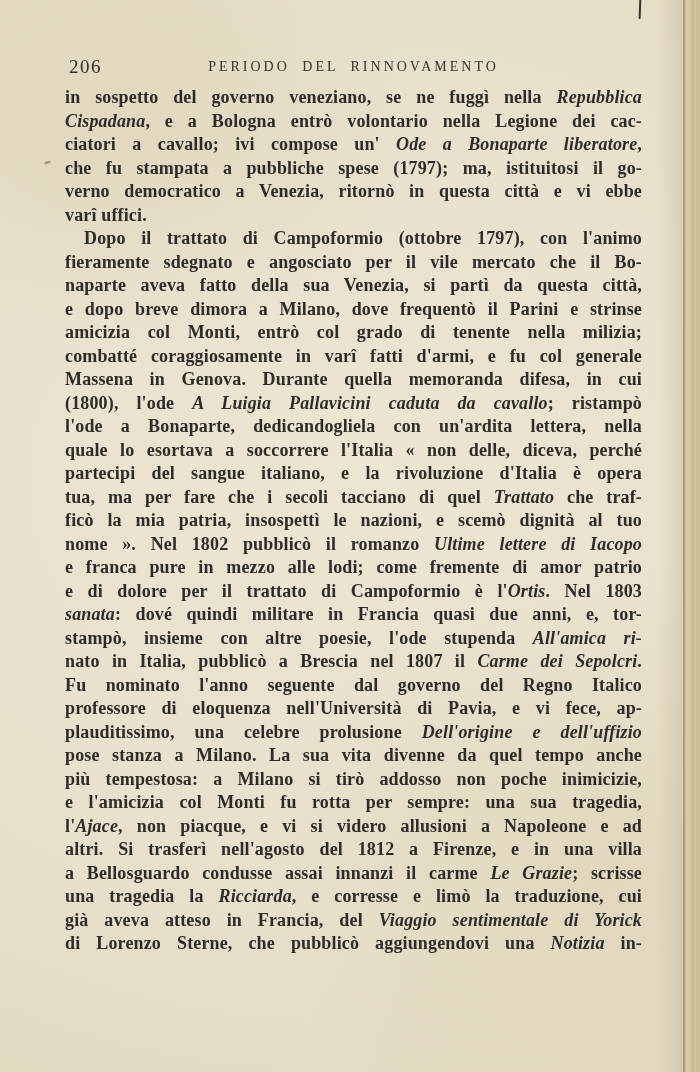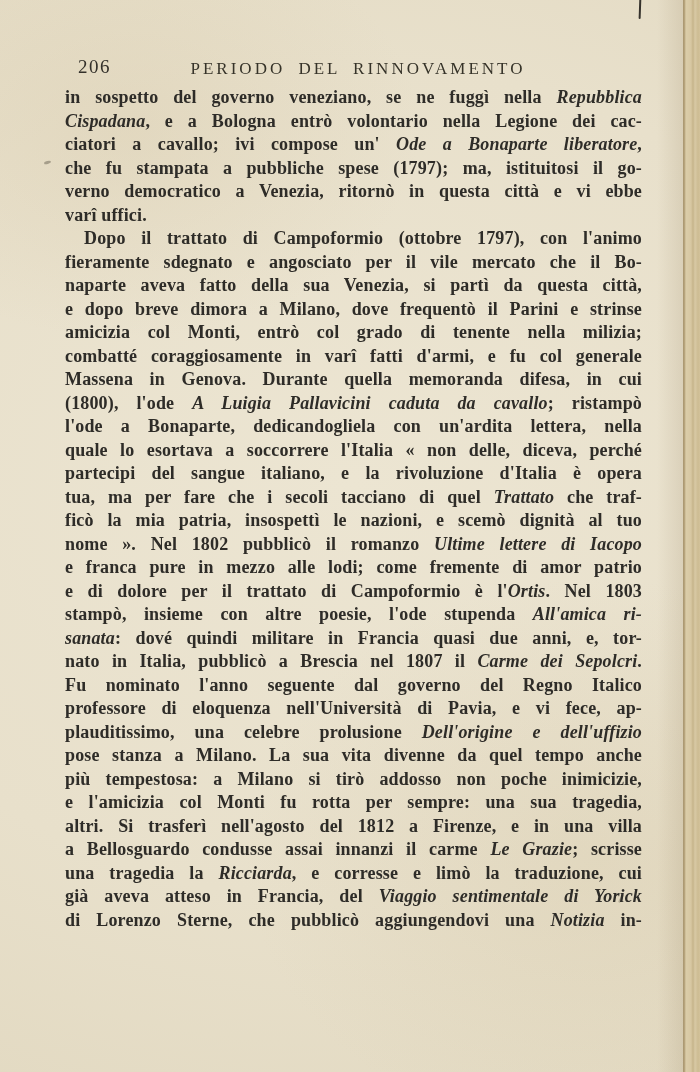--- a/index.html
+++ b/index.html
@@ -41,30 +41,30 @@
   }
   .speck-1 {
     position: absolute; left: 44px; top: 161px; width: 7px; height: 3px;
     background: rgba(90,84,72,0.45); border-radius: 50%; transform: rotate(-15deg);
   }
   .speck-2 {
     position: absolute; right: 78px; top: 894px; width: 2px; height: 9px;
     background: rgba(95,88,74,0.35); border-radius: 1px; transform: rotate(28deg);
   }
   .header {
-    position: absolute; top: 56px; left: 74px; right: 58px; height: 24px;
+    position: absolute; top: 56px; left: 65px; right: 58px; height: 24px;
   }
   .page-number {
     position: absolute; left: 4px; top: 0;
     font-size: 19px; letter-spacing: 1.5px; color: #33302a;
   }
   .running-title {
     position: absolute; left: 0; right: 0; top: 3px;
     text-align: center;
-    font-size: 17px; letter-spacing: 3px; word-spacing: 6px; color: #363329;
+    font-size: 14px; letter-spacing: 3px; word-spacing: 6px; color: #363329;
   }
   .body-text {
     position: absolute; top: 86px; left: 65px; width: 577px;
     font-size: 18px; line-height: 23.5px; letter-spacing: 0.15px; font-weight: bold;
   }
   .para { margin: 0; }
   .line { text-align: justify; text-align-last: justify; }
   .line.short { text-align-last: left; }
   .line.indent { text-indent: 19px; }
   .it { font-style: italic; }
@@ -108,29 +108,30 @@
         <div class="line"><span>Massena in Genova. Durante quella memoranda difesa, in cui</span></div>
         <div class="line"><span>(1800), l'ode </span><span class="it">A Luigia Pallavicini caduta da cavallo</span><span>; ristampò</span></div>
         <div class="line"><span>l'ode a Bonaparte, dedicandogliela con un'ardita lettera, nella</span></div>
         <div class="line"><span>quale lo esortava a soccorrere l'Italia « non delle, diceva, perché</span></div>
         <div class="line"><span>partecipi del sangue italiano, e la rivoluzione d'Italia è opera</span></div>
         <div class="line"><span>tua, ma per fare che i secoli tacciano di quel </span><span class="it">Trattato</span><span> che traf-</span></div>
         <div class="line"><span>ficò la mia patria, insospettì le nazioni, e scemò dignità al tuo</span></div>
         <div class="line"><span>nome ». Nel 1802 pubblicò il romanzo </span><span class="it">Ultime lettere di Iacopo</span></div>
         <div class="line"><span>e franca pure in mezzo alle lodi; come fremente di amor patrio</span></div>
         <div class="line"><span>e di dolore per il trattato di Campoformio è l'</span><span class="it">Ortis</span><span>. Nel 1803</span></div>
+        <div class="line"><span class="it">sanata</span><span>: dové quindi militare in Francia quasi due anni, e, tor-</span></div>
         <div class="line"><span>stampò, insieme con altre poesie, l'ode stupenda </span><span class="it">All'amica ri-</span></div>
-        <div class="line"><span class="it">sanata</span><span>: dové quindi militare in Francia quasi due anni, e, tor-</span></div>
         <div class="line"><span>nato in Italia, pubblicò a Brescia nel 1807 il </span><span class="it">Carme dei Sepolcri</span><span>.</span></div>
         <div class="line"><span>Fu nominato l'anno seguente dal governo del Regno Italico</span></div>
         <div class="line"><span>professore di eloquenza nell'Università di Pavia, e vi fece, ap-</span></div>
         <div class="line"><span>plauditissimo, una celebre prolusione </span><span class="it">Dell'origine e dell'uffizio</span></div>
         <div class="line"><span>pose stanza a Milano. La sua vita divenne da quel tempo anche</span></div>
         <div class="line"><span>più tempestosa: a Milano si tirò addosso non poche inimicizie,</span></div>
         <div class="line"><span>e l'amicizia col Monti fu rotta per sempre: una sua tragedia,</span></div>
+        <div class="line"><span>l'</span><span class="it">Ajace</span><span>, non piacque, e vi si videro allusioni a Napoleone e ad</span></div>
         <div class="line"><span>altri. Si trasferì nell'agosto del 1812 a Firenze, e in una villa</span></div>
         <div class="line"><span>a Bellosguardo condusse assai innanzi il carme </span><span class="it">Le Grazie</span><span>; scrisse</span></div>
         <div class="line"><span>una tragedia la </span><span class="it">Ricciarda</span><span>, e corresse e limò la traduzione, cui</span></div>
         <div class="line"><span>già aveva atteso in Francia, del </span><span class="it">Viaggio sentimentale di Yorick</span></div>
         <div class="line"><span>di Lorenzo Sterne, che pubblicò aggiungendovi una </span><span class="it">Notizia</span><span> in-</span></div>
       </div>
     </div>
 </div>
 
 </body></html>

